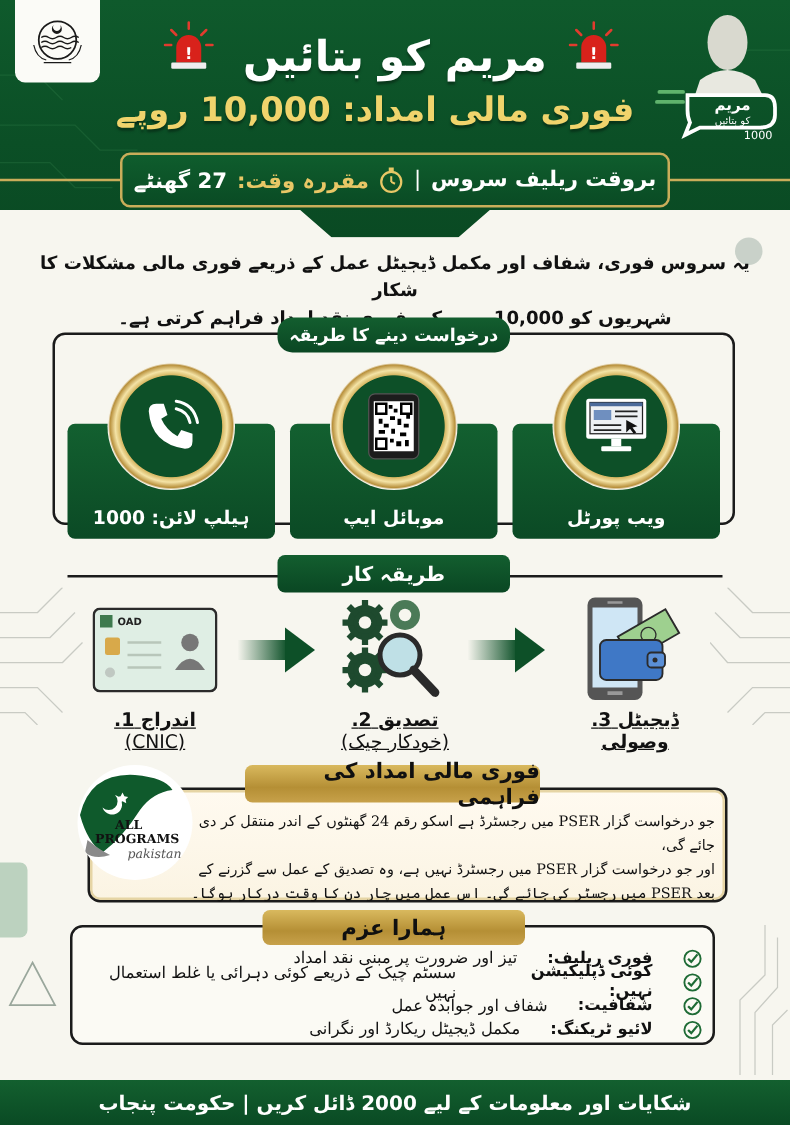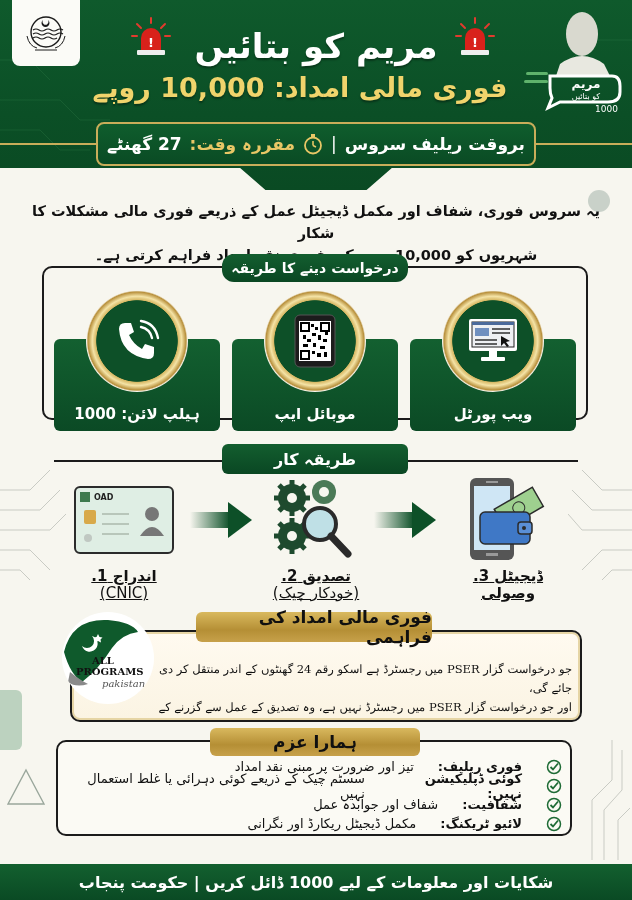--- a/index.html
+++ b/index.html
@@ -108,21 +108,21 @@
     box-shadow: inset 0 0 0 2px #e6d5a5;
   }
   .gold-pill {
     position: absolute; background: linear-gradient(180deg, #d9b95e, #b58f35 60%, #c7a14a);
     color: #101010; font-weight: bold; border-radius: 6px;
     display: flex; align-items: center; justify-content: center;
   }
   .pill-relief { left: 196px; top: 612px; width: 236px; height: 30px; font-size: 17px; }
   .relief-text {
     position: absolute; left: 140px; width: 432px; top: 648px;
-    font-size: 11.5px; line-height: 19px; text-align: right; font-family: "DejaVu Serif", serif; margin-top: 12px;
+    font-size: 11.5px; line-height: 19px; text-align: right; font-family: "DejaVu Serif", serif;
   }
   .ap-logo {
     position: absolute; left: 62px; top: 612px; width: 92px; height: 92px; border-radius: 50%;
     background: #ffffff; overflow: hidden;
   }
   .ap-logo .t1 { position: absolute; left: 30px; top: 44px; font-family: "DejaVu Serif", serif; font-weight: bold; font-size: 10px; color: #111; line-height: 10px; }
   .ap-logo .t2 { position: absolute; left: 14px; top: 54px; font-family: "DejaVu Serif", serif; font-weight: bold; font-size: 10px; color: #111; }
   .ap-logo .t3 { position: absolute; left: 40px; top: 66px; font-family: "DejaVu Serif", serif; font-style: italic; font-size: 10px; color: #555; }
 
   
@@ -409,20 +409,21 @@
 <div class="deco" style="left:0;top:690px;width:22px;height:60px;background:#bcd2bf;border-radius:0 6px 6px 0;"></div>
 <svg class="deco" style="left:6px;top:768px;" width="40" height="40">
   <path d="M20 2 L38 36 H2 Z" fill="none" stroke="#9aa79c" stroke-width="1.4"></path>
 </svg>
 
 <div class="relief-frame"></div>
 <div class="gold-pill pill-relief rtl">فوری مالی امداد کی فراہمی</div>
 <div class="relief-text rtl">
   <div>جو درخواست گزار PSER میں رجسٹرڈ ہے اسکو رقم 24 گھنٹوں کے اندر منتقل کر دی جائے گی،</div>
   <div>اور جو درخواست گزار PSER میں رجسٹرڈ نہیں ہے، وہ تصدیق کے عمل سے گزرنے کے</div>
+  <div>بعد PSER میں رجسٹر کی جائے گی۔ اس عمل میں چار دن کا وقت درکار ہوگا۔</div>
 </div>
 
 <div class="ap-logo">
   <svg width="92" height="92" viewBox="0 0 92 92" style="position:absolute;left:0;top:0;">
     <path d="M2 40 Q10 6 46 8 Q70 10 76 20 Q60 22 50 36 Q36 58 20 70 Q8 62 2 40 Z" fill="#0f5a2c"></path>
     <path d="M8 60 Q18 68 26 72 Q14 76 6 70 Z" fill="#8a8a8a"></path>
     <path d="M20 34 a8 8 0 1 0 10 -10 a6 6 0 1 1 -10 10" fill="#fff"></path>
     <path d="M36 22 l1.5 3 3 .5 -2 2 .5 3 -3 -1.5 -3 1.5 .5 -3 -2 -2 3 -.5 z" fill="#fff"></path>
   </svg>
   <div class="t1">ALL</div>
@@ -469,14 +470,14 @@
 
 <svg class="deco" style="left:582px;top:740px;" width="50" height="120">
   <g stroke="#c9cbc4" stroke-width="1" fill="none">
     <path d="M10 120 V60 L30 40 V0"></path>
       <path d="M22 120 V70 L40 50 V10"></path>
       <path d="M36 120 V80 L48 68"></path>
   </g>
 </svg>
 
 <div class="footer rtl">
-  <span>شکایات اور معلومات کے لیے 1000 ڈائل کریں | حکومت پنجاب</span>
+  <span>شکایات اور معلومات کے لیے 2000 ڈائل کریں | حکومت پنجاب</span>
 </div>
 
 </body></html>

